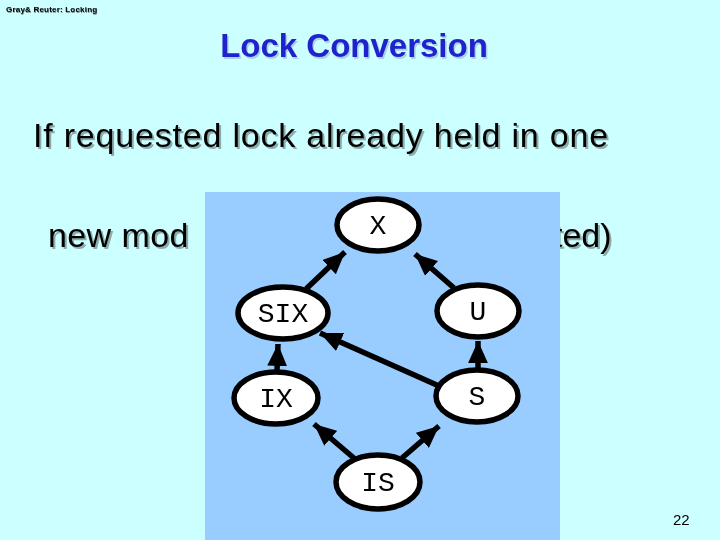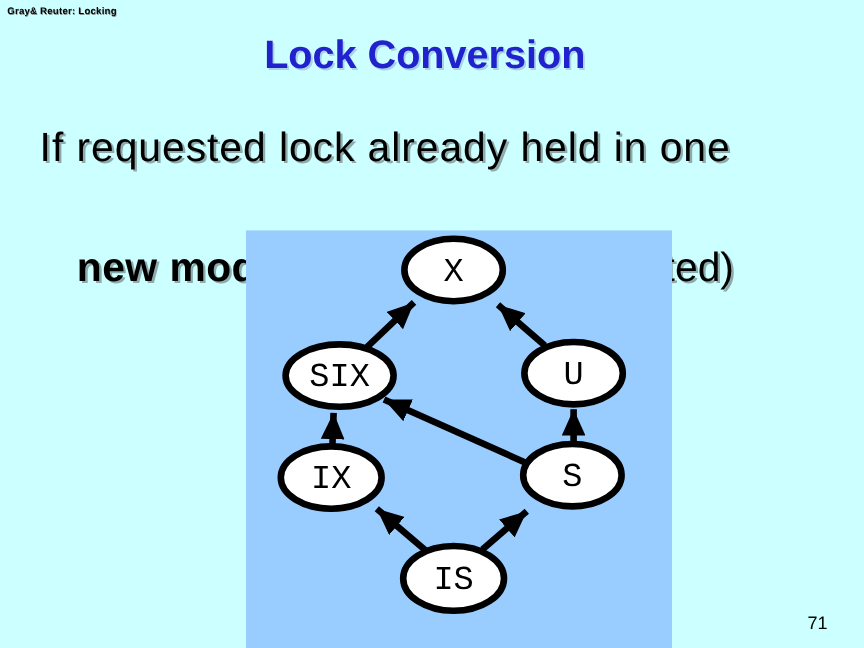--- a/index.html
+++ b/index.html
@@ -24,24 +24,25 @@
     color:var(--title,#2121CE);
     text-shadow:1.5px 1.5px 0 rgba(60,80,140,0.25);
     z-index:1;
   }
   .body-line{
     position:absolute;
     font-size:34px;line-height:38px;color:#000;
     text-shadow:2px 2px 0 rgba(100,115,115,0.6);
     white-space:nowrap;
     z-index:1;
+    margin-top:12px;
   }
   .line1{left:33px;top:104px;letter-spacing:0.8px;}
   .line2{left:64px;top:150px;}
-  .line3-left{left:64px;top:204px;letter-spacing:0.4px;font-weight:bold;}
+  .line3-left{left:48px;top:204px;letter-spacing:0.4px;}
   .line3-right{left:553px;top:204px;}
   .diagram-panel{
     position:absolute;left:205px;top:192px;width:355px;height:348px;
     background:var(--panel,#99CCFF);
     z-index:2;
   }
   .lattice-svg{
     position:absolute;left:0;top:0;width:720px;height:540px;
     z-index:3;pointer-events:none;
   }
@@ -107,14 +108,14 @@
         <text x="478" y="320">U</text>
         <ellipse cx="276" cy="398" rx="42" ry="26"></ellipse>
         <text x="276" y="407">IX</text>
         <ellipse cx="477" cy="396" rx="41" ry="26"></ellipse>
         <text x="477" y="405">S</text>
         <ellipse cx="378" cy="482" rx="42" ry="27"></ellipse>
         <text x="378" y="491">IS</text>
       </g>
   </svg>
 
-  <div class="page-number">71</div>
+  <div class="page-number">22</div>
 </div>
 
 </body></html>

